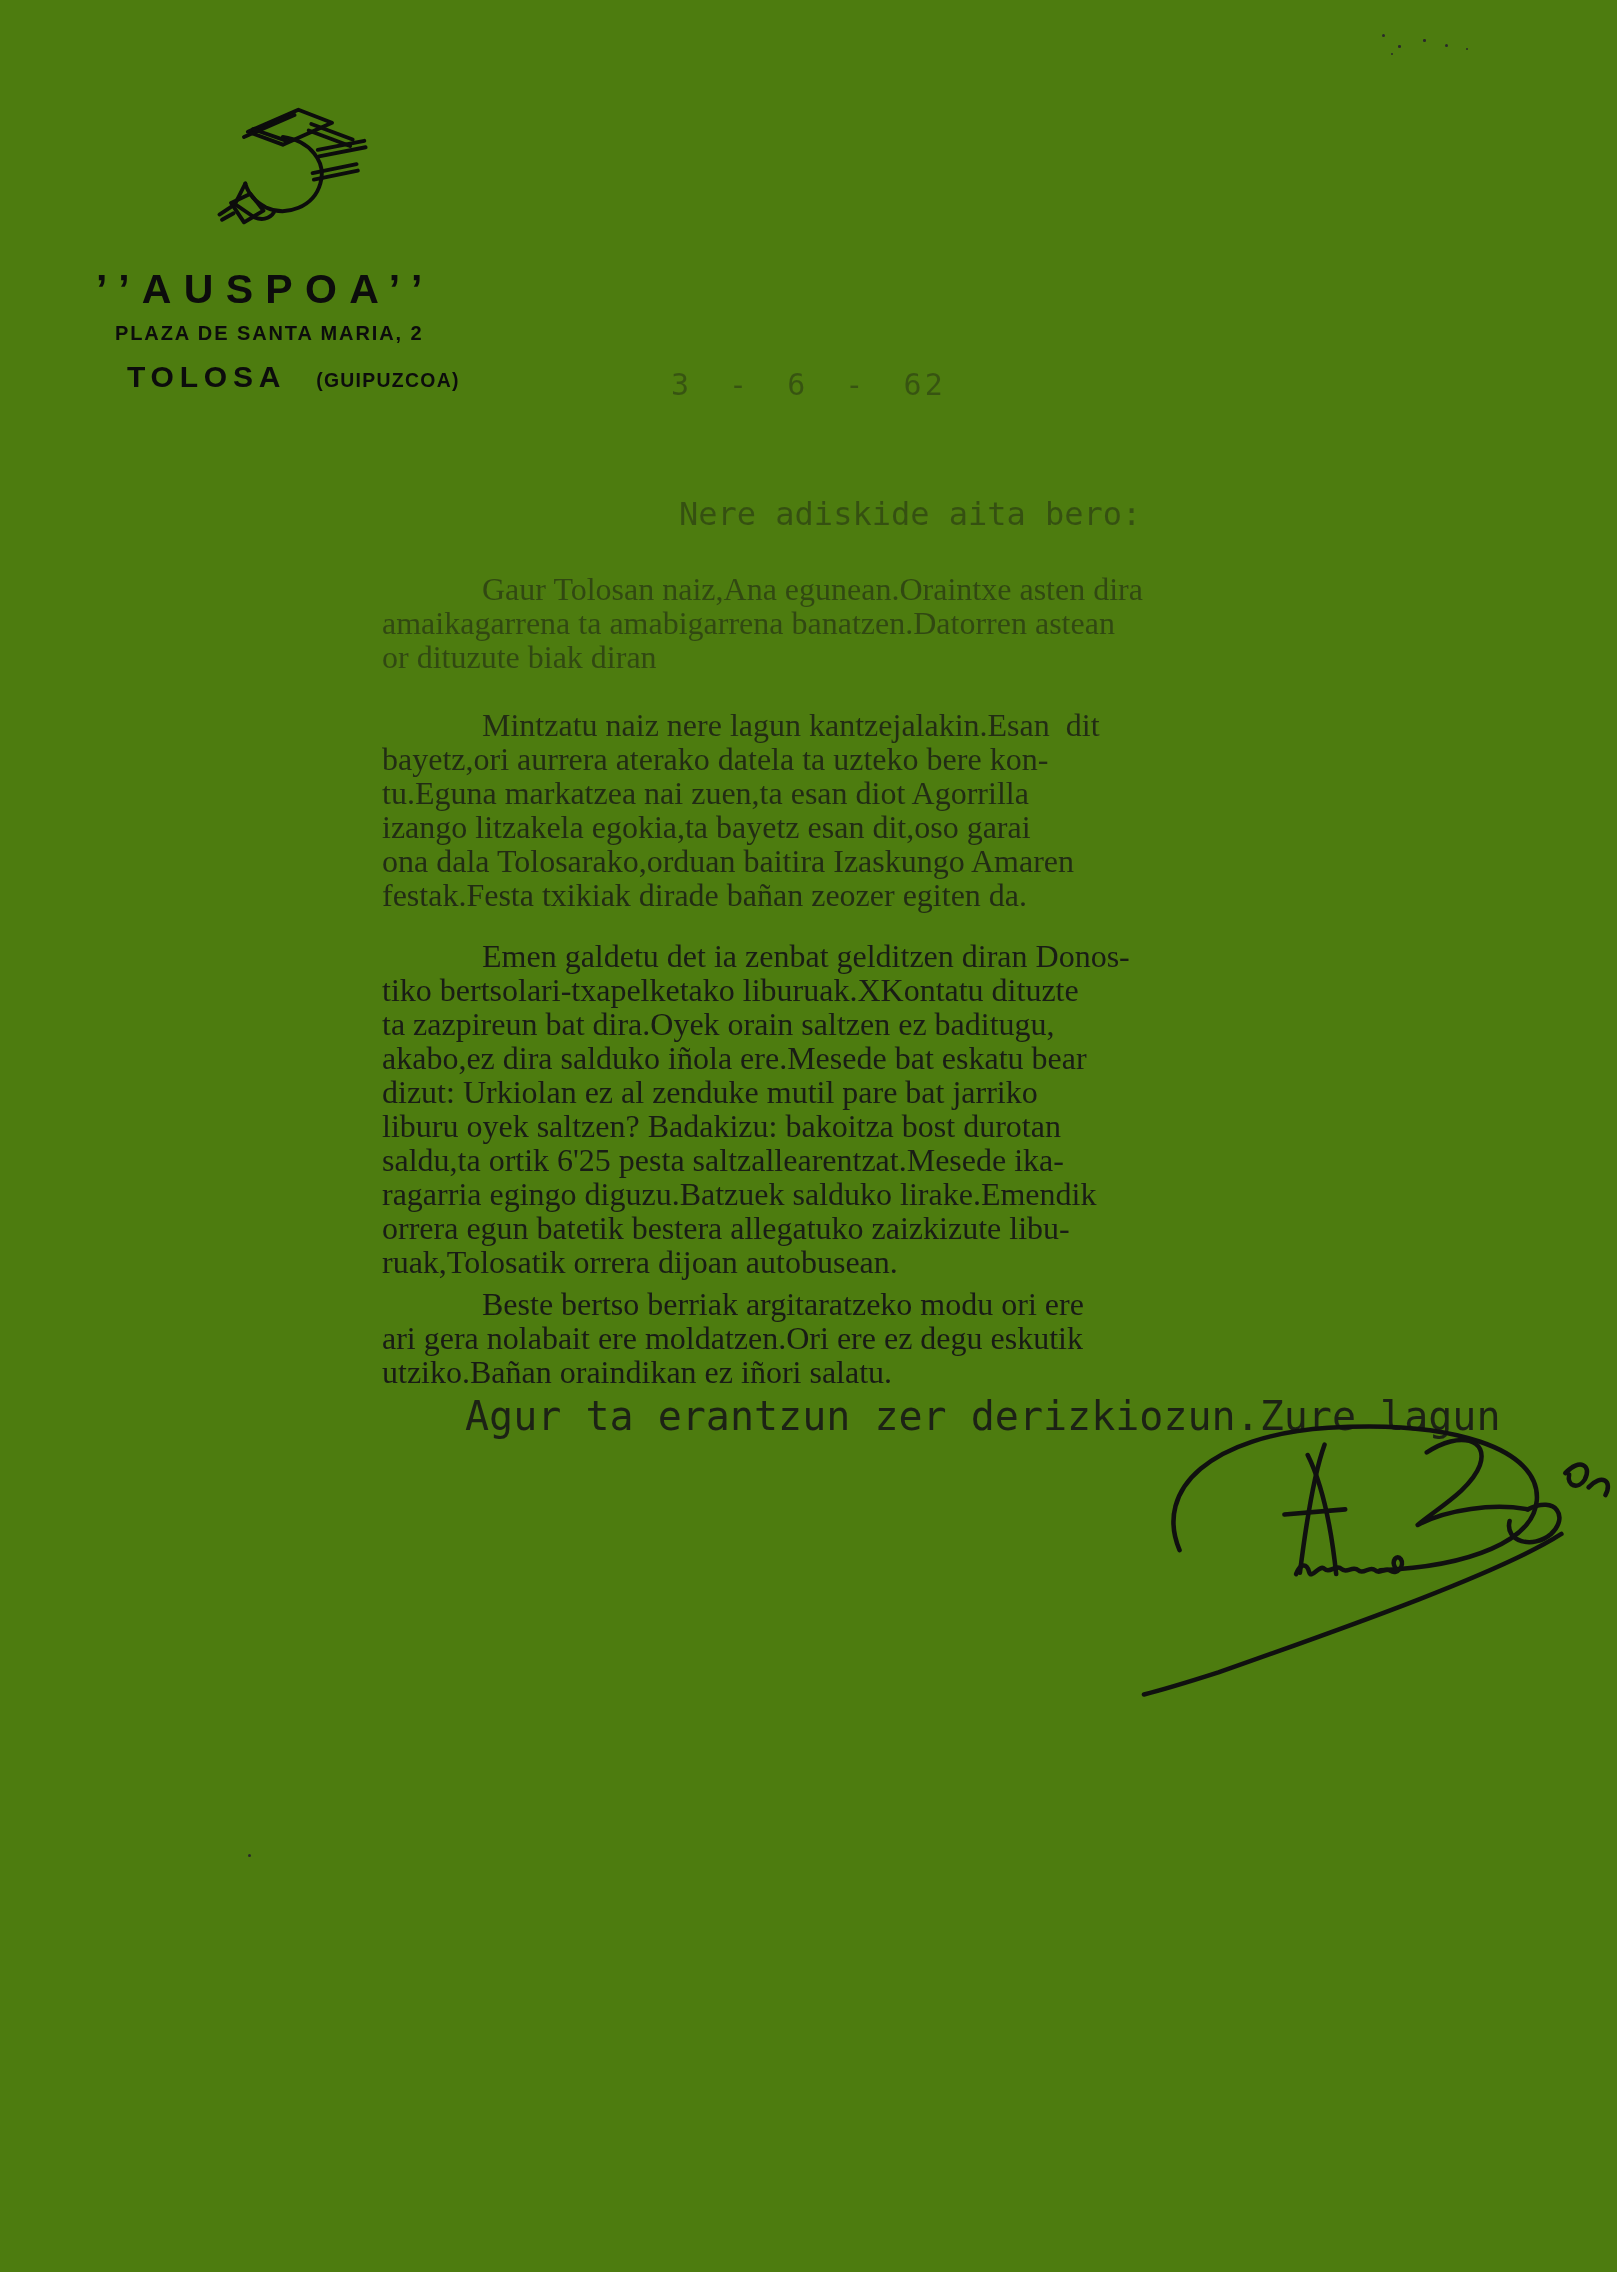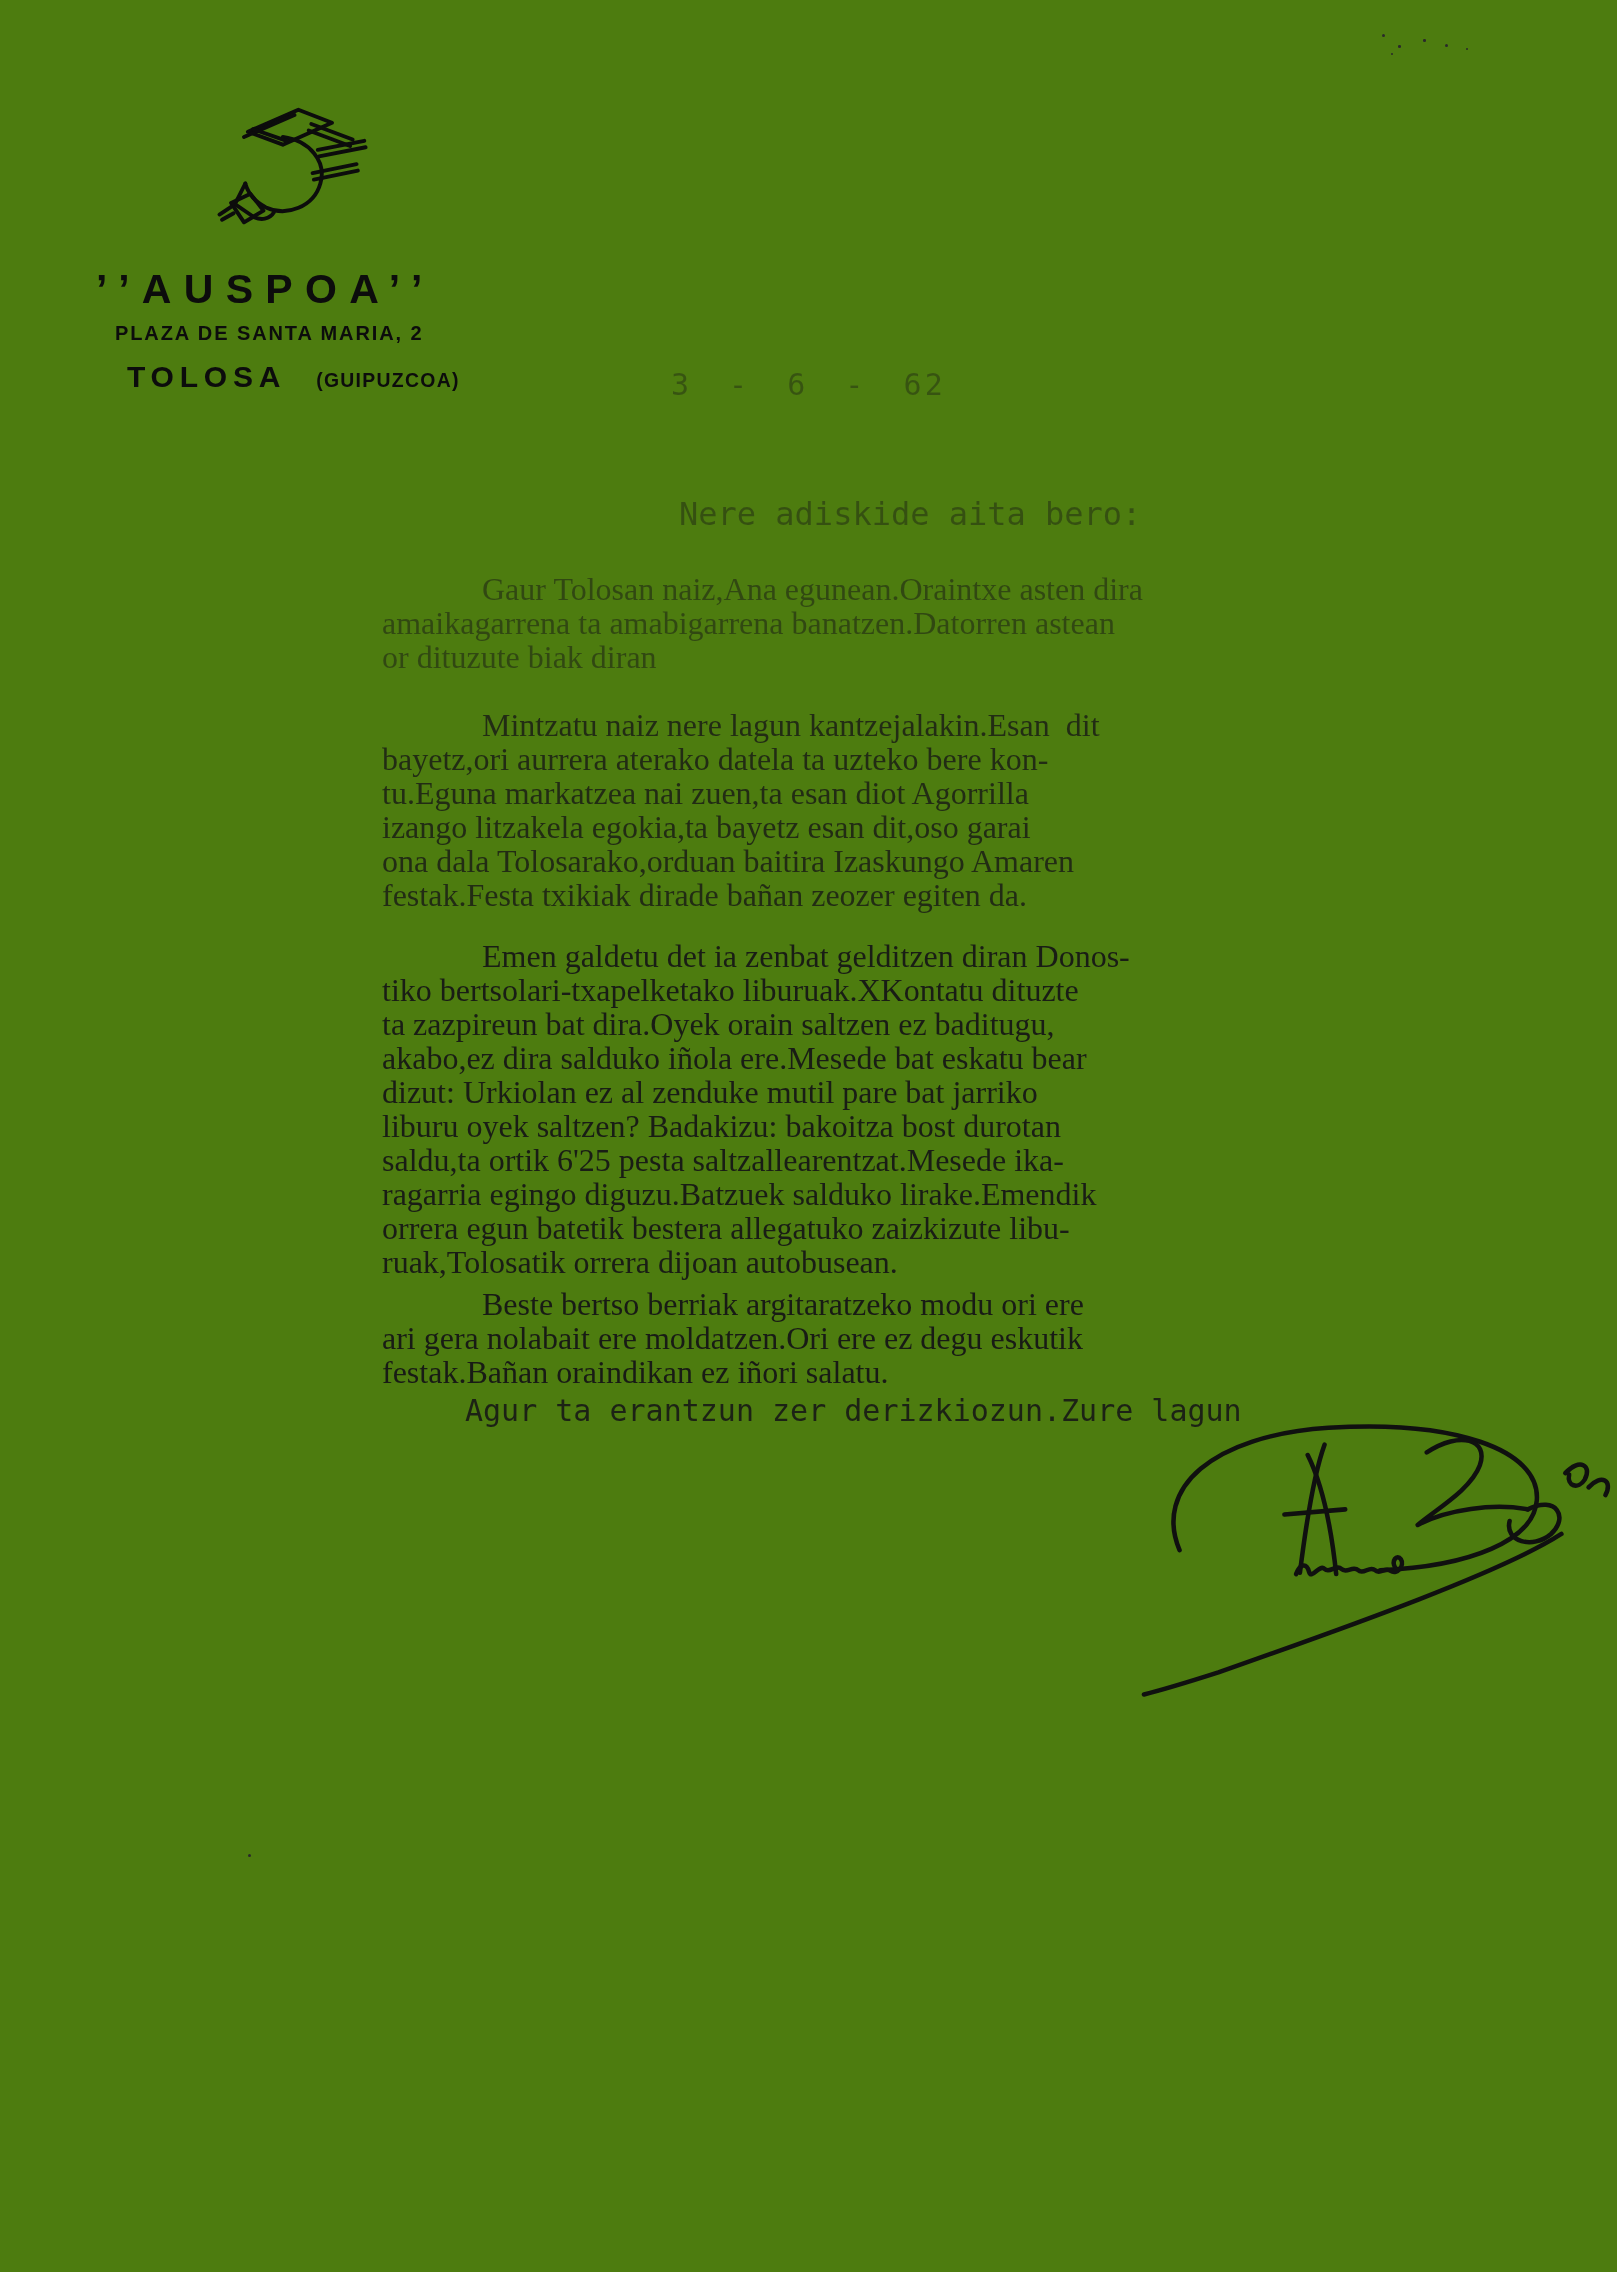--- a/index.html
+++ b/index.html
@@ -21,21 +21,21 @@
   .date-line{left:671px;top:367px;font-size:30px;letter-spacing:3.2px;word-spacing:15.6px;opacity:.38;filter:blur(0.6px);}
   .salutation{left:679px;top:495px;font-size:32px;opacity:.42;filter:blur(0.6px);}
   .letter-body{position:absolute;left:0;top:16px;width:100%;height:100%;font-family:Liberation Serif, serif;}
   .para{position:absolute;left:382px;width:1115px;font-size:32px;line-height:34px;white-space:pre;filter:blur(0.3px);}
   .para .line{white-space:pre;}
   .para .line.indent{padding-left:100px;}
   .p0{top:556px;opacity:.50;}
   .p1{top:692px;opacity:.78;}
   .p2{top:923px;opacity:.93;}
   .p3{top:1271px;opacity:.95;}
-  .closing{left:382px;top:1393px;padding-left:83px;font-size:30px;opacity:.88;}
+  .closing{left:382px;top:1393px;padding-left:83px;font-size:40px;opacity:.88;}
   
   .signature{position:absolute;left:1108px;top:1411px;}
   
   .speck{position:absolute;background:#2a2a2a;border-radius:50%;}
 </style>
 </head>
 <body>
 
 <div class="page">
 
@@ -62,21 +62,21 @@
   </div>
 
   <div class="typed date-line">3 - 6 - 62</div>
 
   <div class="typed salutation">Nere adiskide aita bero:</div>
 
   <div class="letter-body">
       <div class="para p0"><div class="line indent">Gaur Tolosan naiz,Ana egunean.Oraintxe asten dira</div><div class="line">amaikagarrena ta amabigarrena banatzen.Datorren astean</div><div class="line">or dituzute biak diran</div></div>
       <div class="para p1"><div class="line indent">Mintzatu naiz nere lagun kantzejalakin.Esan  dit</div><div class="line">bayetz,ori aurrera aterako datela ta uzteko bere kon-</div><div class="line">tu.Eguna markatzea nai zuen,ta esan diot Agorrilla</div><div class="line">izango litzakela egokia,ta bayetz esan dit,oso garai</div><div class="line">ona dala Tolosarako,orduan baitira Izaskungo Amaren</div><div class="line">festak.Festa txikiak dirade bañan zeozer egiten da.</div></div>
       <div class="para p2"><div class="line indent">Emen galdetu det ia zenbat gelditzen diran Donos-</div><div class="line">tiko bertsolari-txapelketako liburuak.XKontatu dituzte</div><div class="line">ta zazpireun bat dira.Oyek orain saltzen ez baditugu,</div><div class="line">akabo,ez dira salduko iñola ere.Mesede bat eskatu bear</div><div class="line">dizut: Urkiolan ez al zenduke mutil pare bat jarriko</div><div class="line">liburu oyek saltzen? Badakizu: bakoitza bost durotan</div><div class="line">saldu,ta ortik 6'25 pesta saltzallearentzat.Mesede ika-</div><div class="line">ragarria egingo diguzu.Batzuek salduko lirake.Emendik</div><div class="line">orrera egun batetik bestera allegatuko zaizkizute libu-</div><div class="line">ruak,Tolosatik orrera dijoan autobusean.</div></div>
-      <div class="para p3"><div class="line indent">Beste bertso berriak argitaratzeko modu ori ere</div><div class="line">ari gera nolabait ere moldatzen.Ori ere ez degu eskutik</div><div class="line">festak.Bañan oraindikan ez iñori salatu.</div></div>
+      <div class="para p3"><div class="line indent">Beste bertso berriak argitaratzeko modu ori ere</div><div class="line">ari gera nolabait ere moldatzen.Ori ere ez degu eskutik</div><div class="line">utziko.Bañan oraindikan ez iñori salatu.</div></div>
     </div>
 
   <div class="typed closing">Agur ta erantzun zer derizkiozun.Zure lagun</div>
 
   <svg class="signature" width="512" height="288" viewBox="0 0 790 445" title="Antonio Zavala">
     <g fill="none" stroke="#101010" stroke-width="7" stroke-linecap="round" stroke-linejoin="round">
       <path d="M110,215 C70,120 160,38 340,26 C530,14 668,58 662,138 C657,200 560,240 420,246"></path>
       <path d="M296,250 C306,170 318,96 334,52"></path>
       <path d="M352,252 C344,176 330,112 308,68"></path>
       <path d="M272,160 L366,152"></path>

